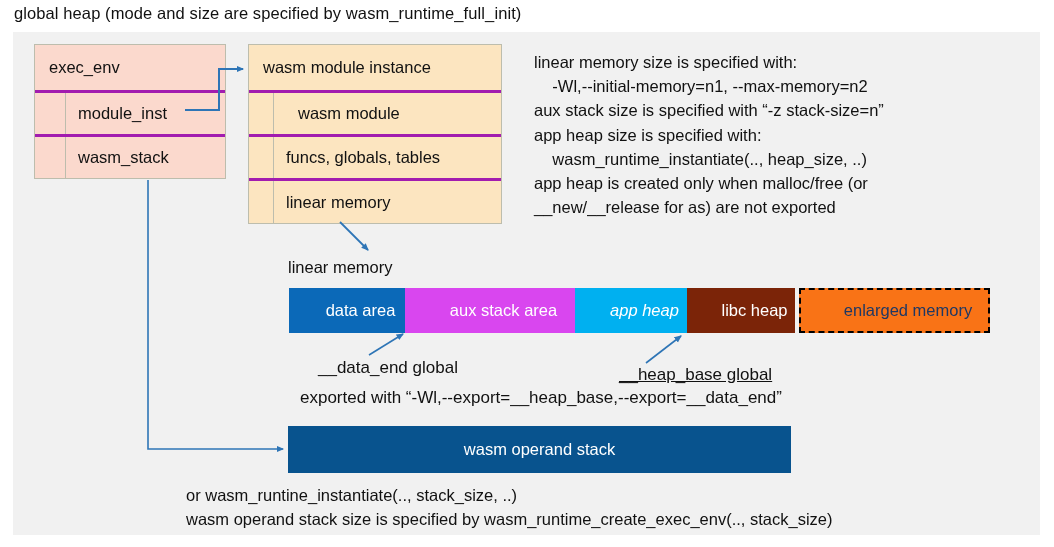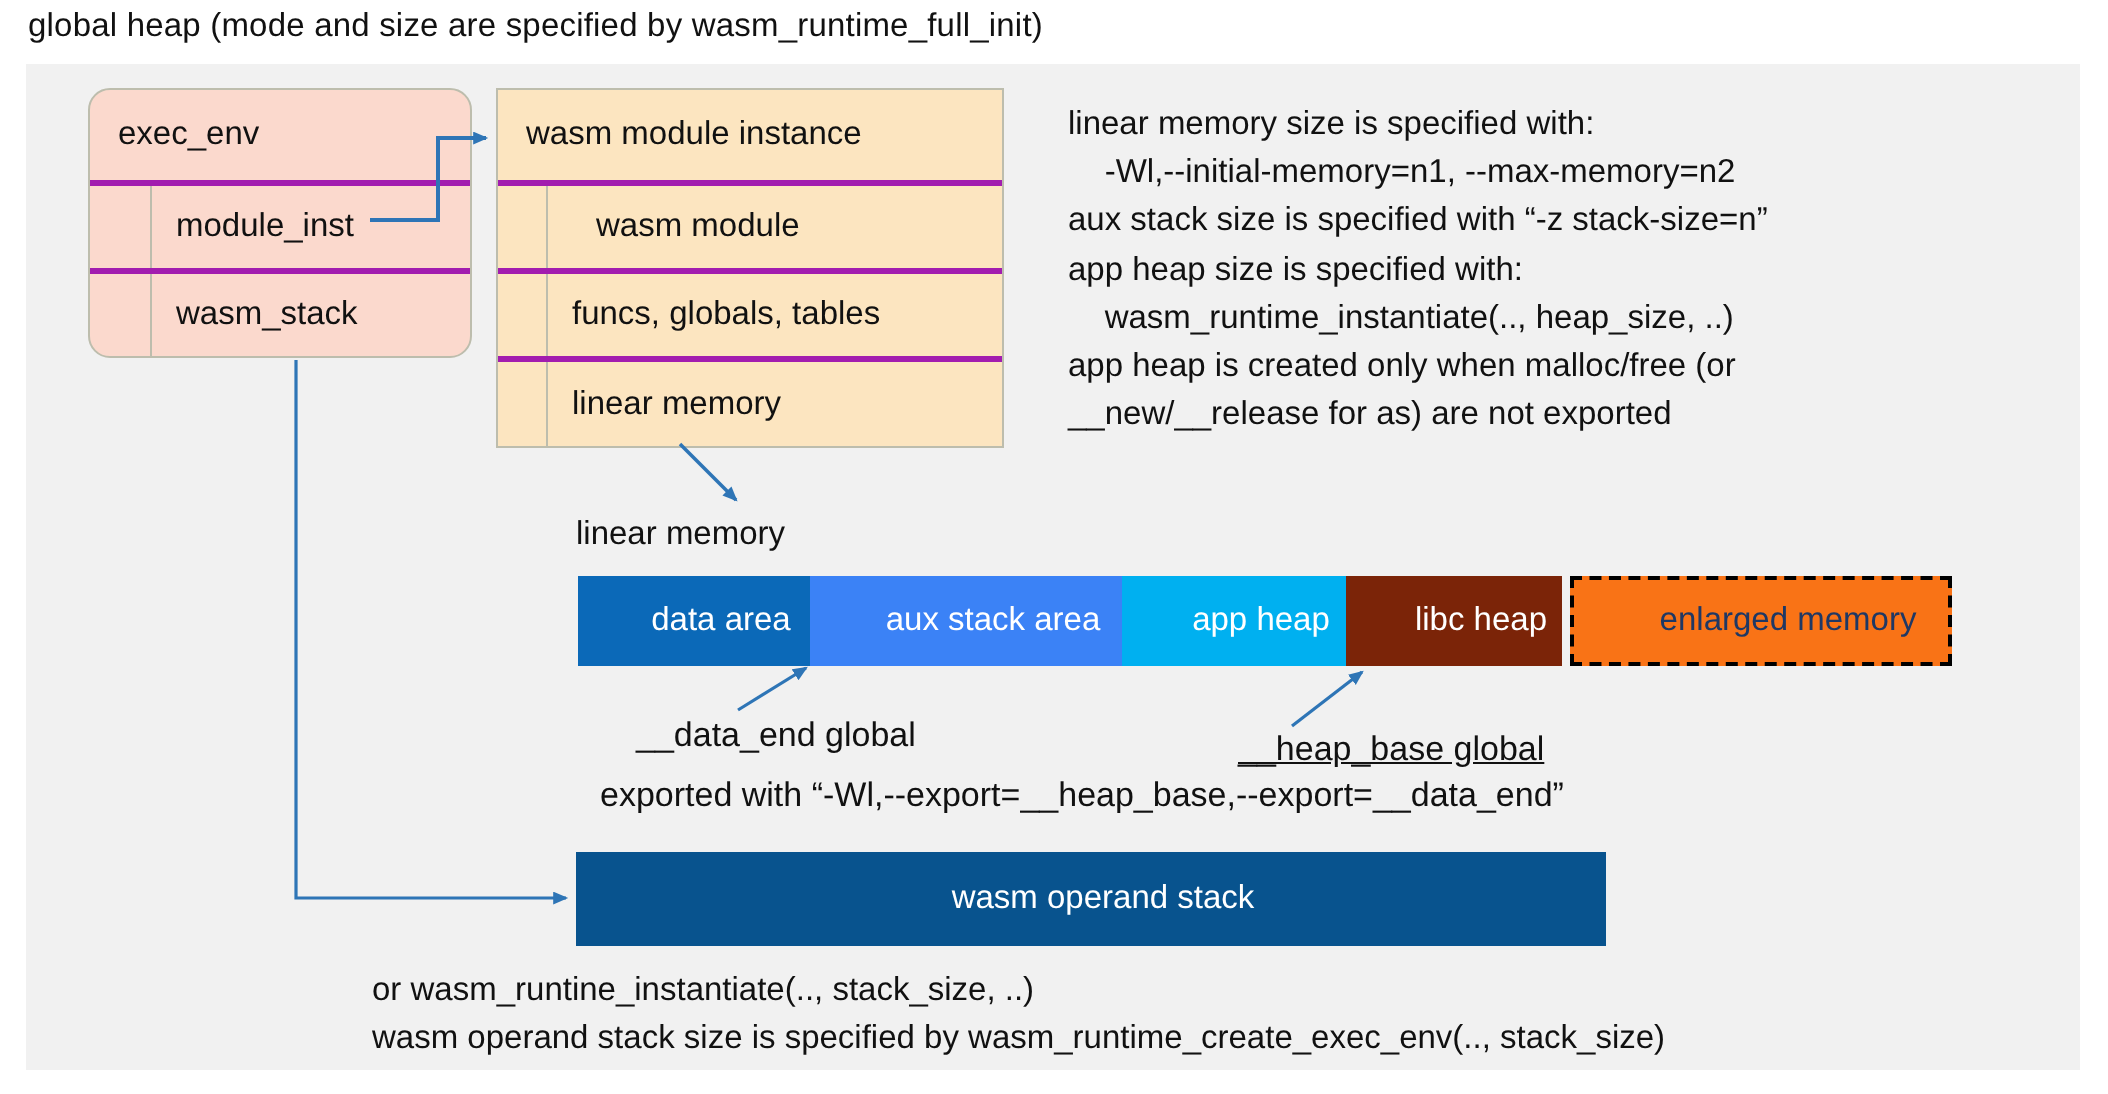--- a/index.html
+++ b/index.html
@@ -63,21 +63,21 @@
   }
   .row-text {
     padding-left: 12px;
   }
   .hr-line {
     border-top: 3px solid #a21caf;
     box-sizing: border-box;
   }
 
   
-  #exec-env-box { background: #fbd9cd; left: 44px; top: 44px; width: 192px; height: 135px; border-radius: 11px; }
+  #exec-env-box { background: #fbd9cd; left: 34px; top: 44px; width: 192px; height: 135px; }
   
   #module-inst-box { background: #fce5c0; left: 248px; top: 44px; width: 254px; height: 180px; }
 
   
   #notes-block {
     left: 534px;
     top: 50px;
     width: 500px;
     font-size: 16.5px;
     line-height: 24.2px;
@@ -202,39 +202,39 @@
     </div>
   </div>
 
   <div class="abs" id="notes-block"><div>linear memory size is specified with:</div><div>    -Wl,--initial-memory=n1, --max-memory=n2</div><div>aux stack size is specified with “-z stack-size=n”</div><div>app heap size is specified with:</div><div>    wasm_runtime_instantiate(.., heap_size, ..)</div><div>app heap is created only when malloc/free (or</div><div>__new/__release for as) are not exported</div></div>
 
   <div class="abs" id="linear-memory-label">linear memory</div>
   <div class="abs" id="memory-bar">
       <div class="mem-seg" style="width: 116px; background: rgb(11, 105, 184); color: rgb(255, 255, 255);">
         <span>data area</span>
       </div>
-      <div class="mem-seg" style="width: 156px; background: #3b82f6; color: rgb(255, 255, 255);">
+      <div class="mem-seg" style="width: 170px; background: #d946ef; color: rgb(255, 255, 255);">
         <span>aux stack area</span>
       </div>
-      <div class="mem-seg" style="width: 112px; background: rgb(0, 176, 240); color: rgb(255, 255, 255);">
+      <div class="mem-seg" style="width: 112px; background: rgb(0, 176, 240); color: rgb(255, 255, 255); font-style: italic;">
         <span>app heap</span>
       </div>
       <div class="mem-seg" style="width: 108px; background: rgb(123, 36, 8); color: rgb(255, 255, 255);">
         <span>libc heap</span>
       </div>
       <div class="mem-seg dashed" style="width: 191px; color: rgb(31, 56, 100);">
         <span>enlarged memory</span>
       </div>
     </div>
 
   <div class="abs annot" id="annot-data-end">__data_end global</div>
   <div class="abs annot" id="annot-heap-base">__heap_base global</div>
   <div class="abs annot" id="annot-exported">exported with “-Wl,--export=__heap_base,--export=__data_end”</div>
 
-  <div class="abs" id="operand-stack-box" style="background: rgb(8, 83, 142); padding-left: 12px;">
+  <div class="abs" id="operand-stack-box" style="background: rgb(8, 83, 142);">
     <span>wasm operand stack</span>
   </div>
 
   <div class="abs" id="bottom-notes"><div>or wasm_runtine_instantiate(.., stack_size, ..)</div><div>wasm operand stack size is specified by wasm_runtime_create_exec_env(.., stack_size)</div></div>
 
   <svg class="abs" id="arrows" viewBox="0 0 1054 547">
     <defs>
       <marker id="ah" markerWidth="8" markerHeight="8" refX="6.4" refY="3.2" orient="auto" markerUnits="userSpaceOnUse">
         <path d="M0,0 L7.5,3.2 L0,6.4 z" fill="#2e75b6"></path>
       </marker>

